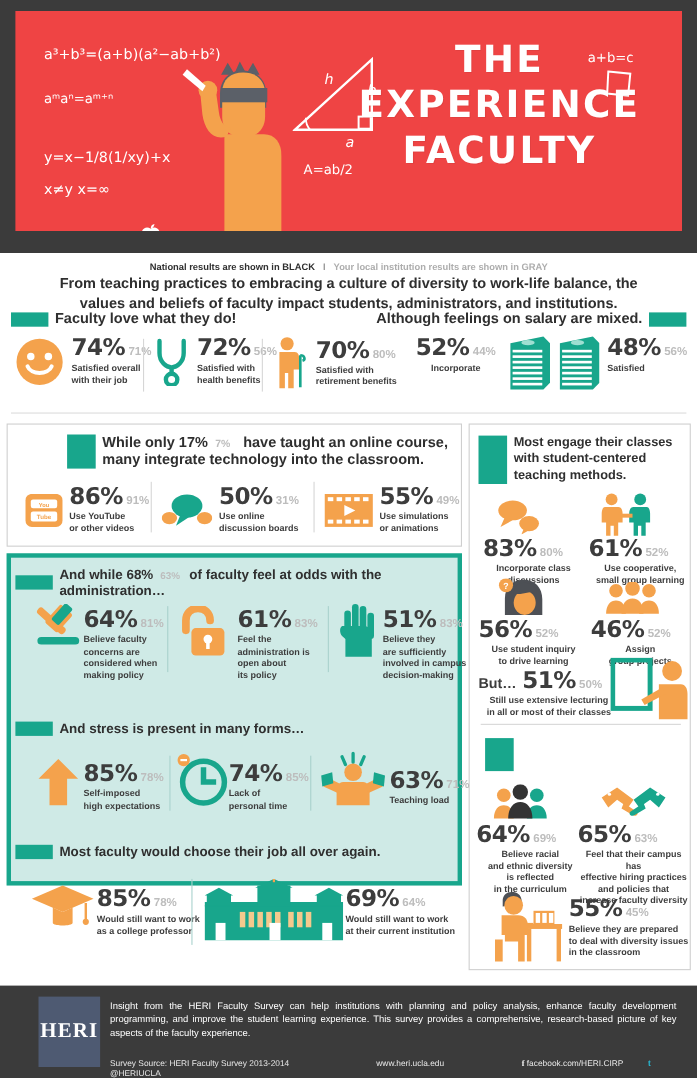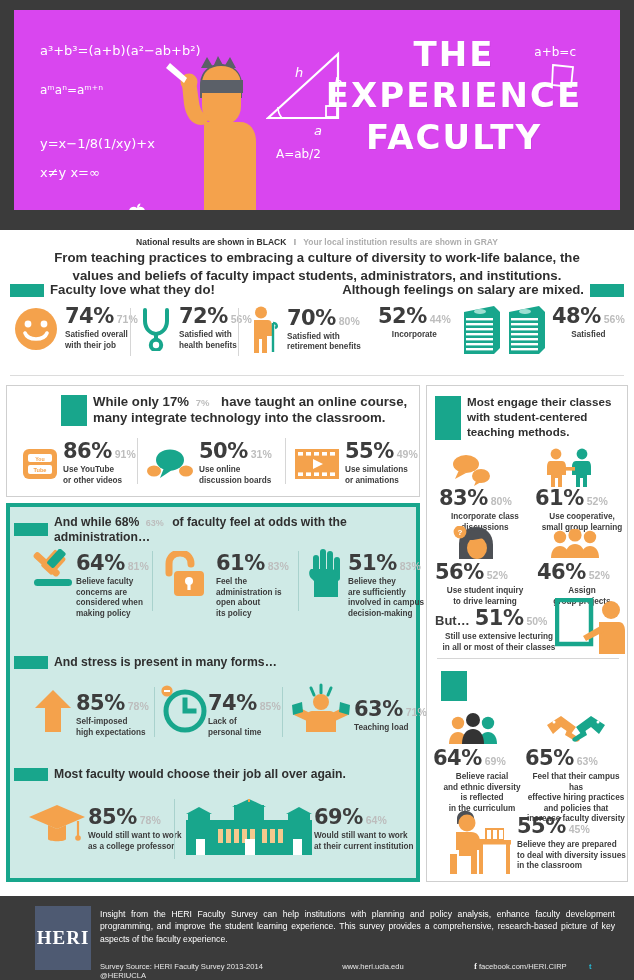--- a/index.html
+++ b/index.html
@@ -7,21 +7,21 @@
   body {
     width:634px; height:980px; position:relative; overflow:hidden;
     font-family:"Liberation Sans", sans-serif;
     color:#3d3d3d; background:#ffffff;
   }
 
   
   .hero { position:absolute; left:0; top:0; width:634px; height:230px; background:#3b3b3b; }
   .board {
     position:absolute; left:14px; top:10px; width:606px; height:200px;
-    background:#d946ef; overflow:hidden;
+    background:#ef4444; overflow:hidden;
   }
   .chalk { position:absolute; color:#ffffff; font-family:"DejaVu Sans", sans-serif; white-space:nowrap; }
   .eq1 { left:26px; top:33px; font-size:13px; }
   .eq2 { left:26px; top:73px; font-size:12px; }
   .eq3 { left:26px; top:126px; font-size:13px; }
   .eq4 { left:26px; top:155px; font-size:13px; }
   .eq5 { right:44px; top:35px; font-size:12px; }
   .eqh { left:281px; top:55px; font-size:13px; font-style:italic;}
   .eqb { left:320px; top:65px; font-size:13px; font-style:italic;}
   .eqa { left:300px; top:113px; font-size:13px; font-style:italic;}
@@ -66,21 +66,21 @@
   .s1 { position:absolute; top:24px; display:flex; align-items:center; }
   .hr-thin { position:absolute; left:10px; top:93px; width:614px; height:1px; background:#dcdcdc;}
 
   
   .panelA { position:absolute; left:6px; top:385px; width:414px; height:112px;
             border:1px solid #cfcfcf; background:#fff; }
   .panelB { position:absolute; left:426px; top:385px; width:202px; height:497px;
             border:1px solid #cfcfcf; background:#fff; }
 
   
-  .tealbox { position:absolute; left:6px; top:503px; width:414px; height:379px;
+  .tealbox { position:absolute; left:6px; top:503px; width:414px; height:302px;
              background:#cfeae6; border:4px solid #18a68c; }
 
   
   .footer { position:absolute; left:0; top:896px; width:634px; height:84px; background:#3b3b3b; }
   .heri-logo { position:absolute; left:35px; top:10px; width:56px; height:64px; background:#4e5a72;
                color:#fff; font-family:"Liberation Serif", serif; font-size:19px; font-weight:bold;
                display:flex; align-items:center; justify-content:center; letter-spacing:1px; }
   .foot-body { position:absolute; left:100px; top:12px; width:515px; color:#ffffff;
                font-size:8.6px; line-height:1.45; text-align:justify; }
   .foot-meta { position:absolute; left:100px; top:66px; width:515px; color:#e8e8e8; font-size:7.6px; }
@@ -233,21 +233,21 @@
         <rect x="6" y="19" width="27" height="2.4"></rect>
       <rect x="6" y="24" width="27" height="2.4"></rect>
         <rect x="6" y="29" width="27" height="2.4"></rect>
       <rect x="6" y="34" width="27" height="2.4"></rect>
         <rect x="6" y="39" width="27" height="2.4"></rect>
       <rect x="6" y="44" width="27" height="2.4"></rect>
     </g>
     <ellipse cx="20" cy="7.5" rx="6" ry="2.4" fill="#9fdfd2"></ellipse>
   </svg>
   <div class="s1" style="left:552px;">
-    <div style="text-align:center;">
+    <div style="">
       <div class="row" style="justify-content:center;">
           <span class="big">48%</span>
           <span class="gry">56%</span>
         </div>
       <div class="cap">Satisfied</div>
     </div>
   </div>
 
   <div class="hr-thin"></div>
 </div>

